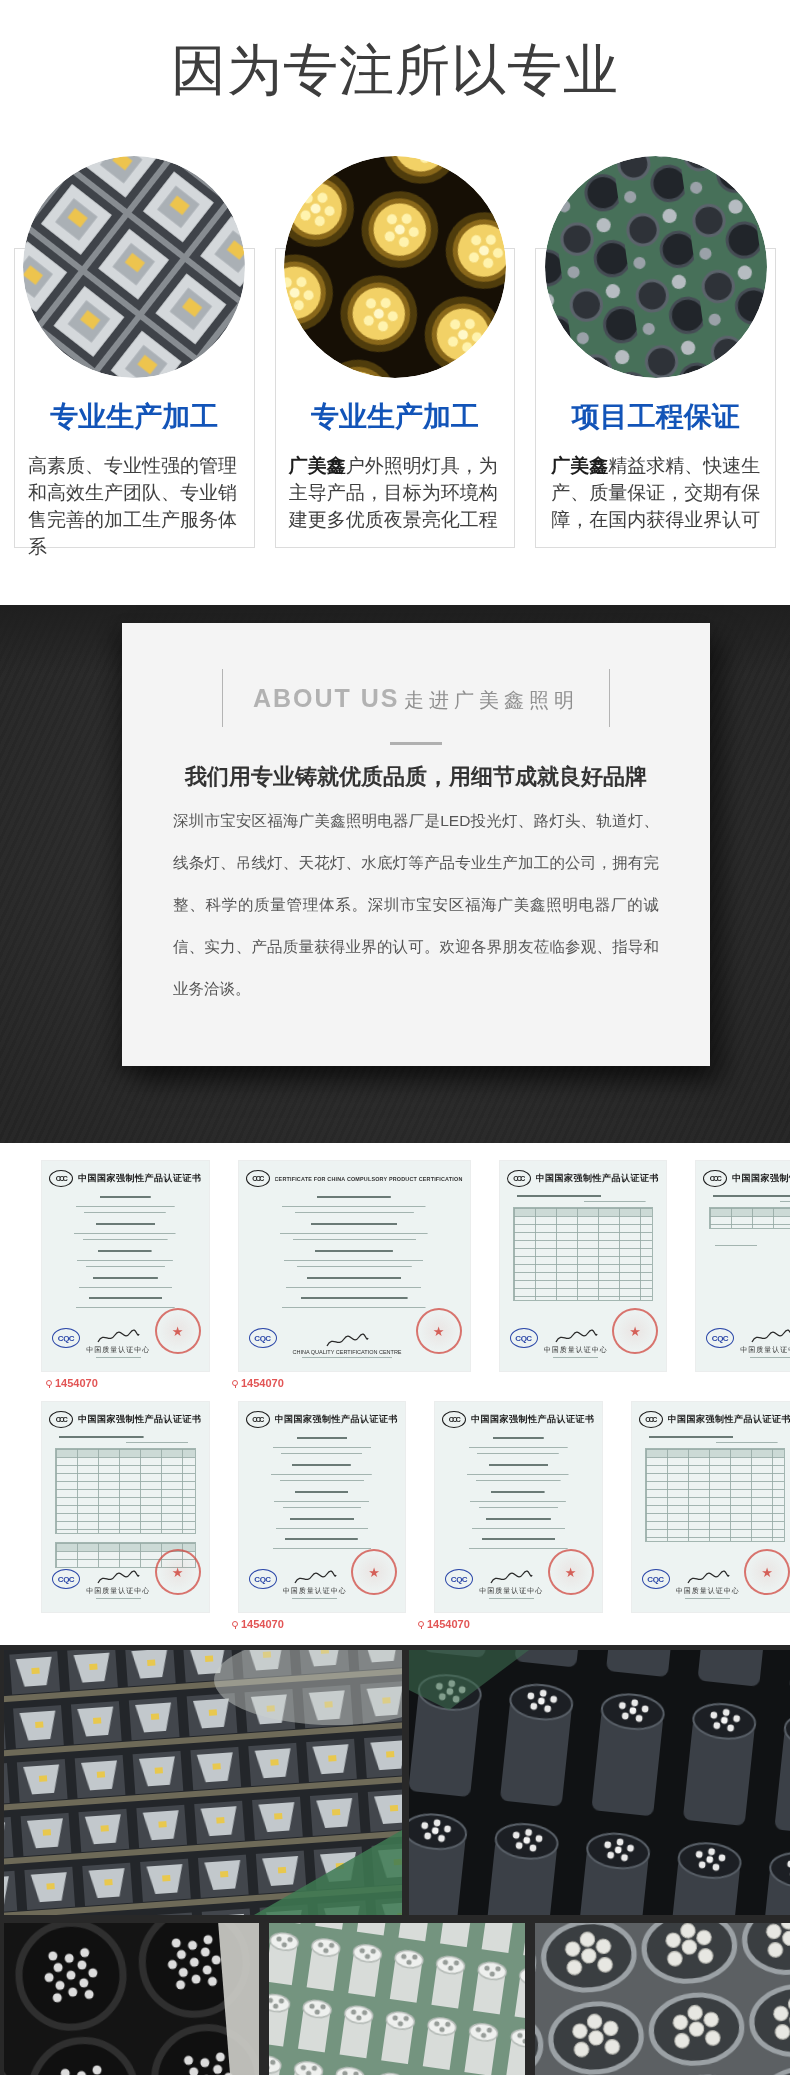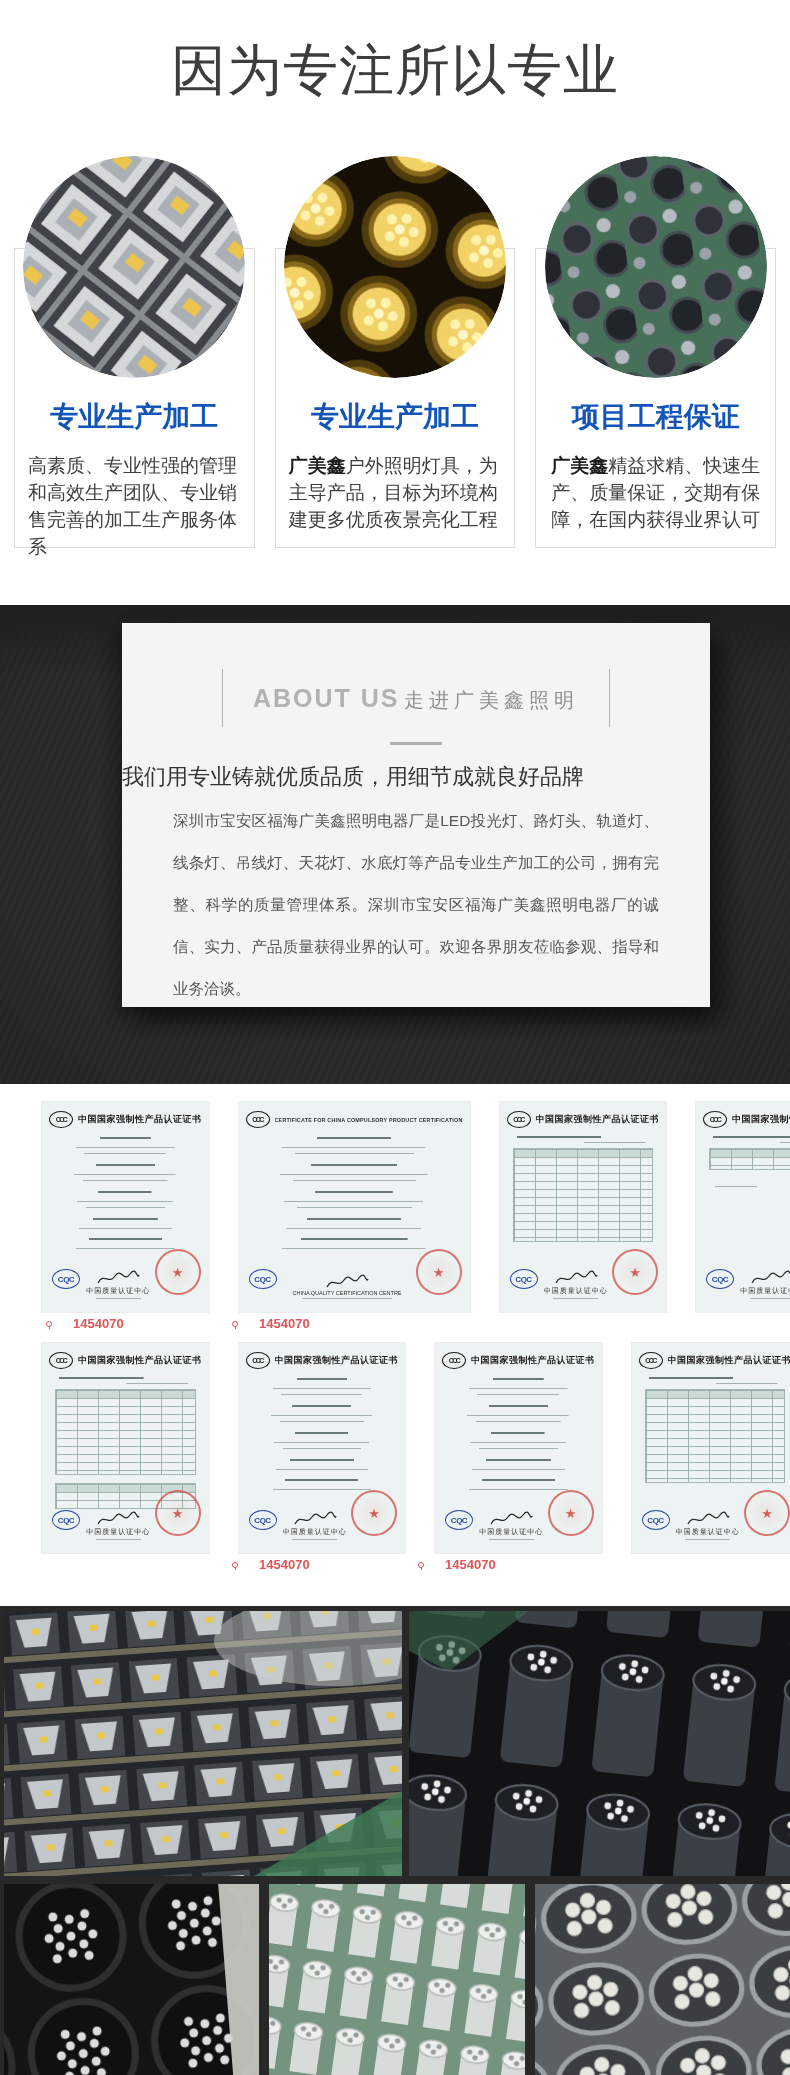--- a/index.html
+++ b/index.html
@@ -21,34 +21,34 @@
   .feature.centered .fbody{text-align:center;}
   .fbody .brand{font-weight:700;color:#1d1d1d;}
 
   
   .about{margin-top:57px;background-color:#2b2b2b;
     background-image:
       linear-gradient(#1f1f1f, rgba(31,31,31,0) 70px),
       radial-gradient(ellipse at 50% 45%, rgba(255,255,255,.035), rgba(0,0,0,.12) 95%),
       repeating-linear-gradient(115deg, rgba(0,0,0,.05) 0 3px, rgba(255,255,255,.012) 3px 7px);
     padding:18px 0 77px 0;}
-  .about-card{width:588px;margin-left:122px;box-sizing:border-box;height:384px;background:#f4f4f4;
+  .about-card{width:588px;margin-left:122px;box-sizing:border-box;height:443px;background:#f4f4f4;
     box-shadow:14px 16px 24px rgba(0,0,0,.5), -8px 8px 16px rgba(0,0,0,.3);
     padding-top:46px;}
   .aboutus-row{display:flex;justify-content:center;align-items:center;gap:30px;}
   .vbar{width:1px;height:58px;background:#b4b4b4;}
   .aboutus-text{text-align:center;}
   .about-en{font-size:25px;line-height:30px;font-weight:700;color:#b2b2b2;letter-spacing:2px;}
   .about-cn{margin-top:6px;font-size:20px;line-height:28px;color:#8f8f8f;letter-spacing:5px;}
   .divider{width:52px;height:3px;background:#b0b0b0;margin:15px auto 17px auto;}
-  .headline{text-align:left;font-size:22px;line-height:30px;font-weight:400;color:#333;}
+  .headline{text-align:center;font-size:22px;line-height:30px;font-weight:700;color:#333;}
   .paragraph{width:486px;margin:8px auto 0 auto;font-size:15.5px;line-height:42px;color:#555;text-align:justify;}
 
   
-  .certs{background:#fff;padding:18px 34px 36px 42px;}
+  .certs{background:#fff;padding:18px 34px 16px 42px;}
   .cert-grid{display:grid;grid-template-columns:repeat(4,1fr);column-gap:30px;}
   .cert{background:#edf3f2;box-shadow:0 0 0 1px rgba(90,110,105,.12);height:210px;box-sizing:border-box;padding:9px 7px 6px 7px;position:relative;}
   .chead{display:flex;align-items:center;gap:5px;}
   .ccc{flex:none;width:22px;height:15px;border:1.4px solid #1c1c1c;border-radius:50%;display:flex;align-items:center;justify-content:center;}
   .ccc i{font-style:normal;font-size:7px;font-weight:700;letter-spacing:-1.5px;color:#1c1c1c;line-height:1;}
   .ctitle{font-size:9px;font-weight:700;color:#1e1e1e;letter-spacing:.5px;white-space:nowrap;overflow:hidden;}
   .cert.en .ctitle{font-size:5.4px;letter-spacing:.2px;color:#333;}
   .cbody{height:122px;margin:6px 6px 0 6px;}
 
   
@@ -78,21 +78,21 @@
   .cfoot{position:absolute;left:8px;right:8px;bottom:13px;height:52px;}
   .cqc{position:absolute;left:2px;bottom:10px;width:26px;height:18px;border:1.5px solid #2a46a8;border-radius:50%;color:#2a46a8;font-weight:700;font-size:8px;display:flex;align-items:center;justify-content:center;letter-spacing:-.5px;}
   .fmid{position:absolute;left:36px;right:50px;bottom:0;text-align:center;}
   .sig{display:block;margin:0 auto;}
   .issuer{display:block;font-size:7px;color:#2e2e2e;letter-spacing:1px;white-space:nowrap;}
   .cert.en .issuer{letter-spacing:0;font-size:5.5px;}
   .subline{display:block;margin:2px auto 0 auto;width:70%;height:1px;background:#a3b4b0;}
   .seal{position:absolute;right:0;bottom:4px;width:42px;height:42px;border:2.5px solid rgba(208,72,64,.75);border-radius:50%;display:flex;align-items:center;justify-content:center;color:rgba(208,72,64,.85);font-size:13px;background:radial-gradient(circle, rgba(208,72,64,.08), rgba(208,72,64,0) 70%);}
 
   .serial-row{display:grid;grid-template-columns:repeat(4,1fr);column-gap:30px;height:17px;margin-top:3px;margin-bottom:-3px;}
-  .serial{visibility:hidden;font-size:13px;color:#e25555;display:flex;align-items:center;gap:21px;padding-left:4px;}
+  .serial{visibility:hidden;font-size:11px;color:#e25555;display:flex;align-items:center;gap:3px;padding-left:4px;}
   .serial.show{visibility:visible;}
   .pin{width:4px;height:4px;border:1px solid #e25555;border-radius:50%;display:inline-block;position:relative;}
   .pin::after{content:"";position:absolute;left:1.5px;top:4px;width:1px;height:3px;background:#e25555;}
   .cert-grid.row2{margin-top:14px;}
 
   
   .gallery{background:#282828;padding:5px 0 5px 4px;}
   .g-row1{display:grid;grid-template-columns:398fr 381fr;gap:7px;height:265px;}
   .g-row2{display:grid;grid-template-columns:repeat(3,1fr);gap:10px;height:255px;margin-top:8px;}
   .photo{overflow:hidden;}

